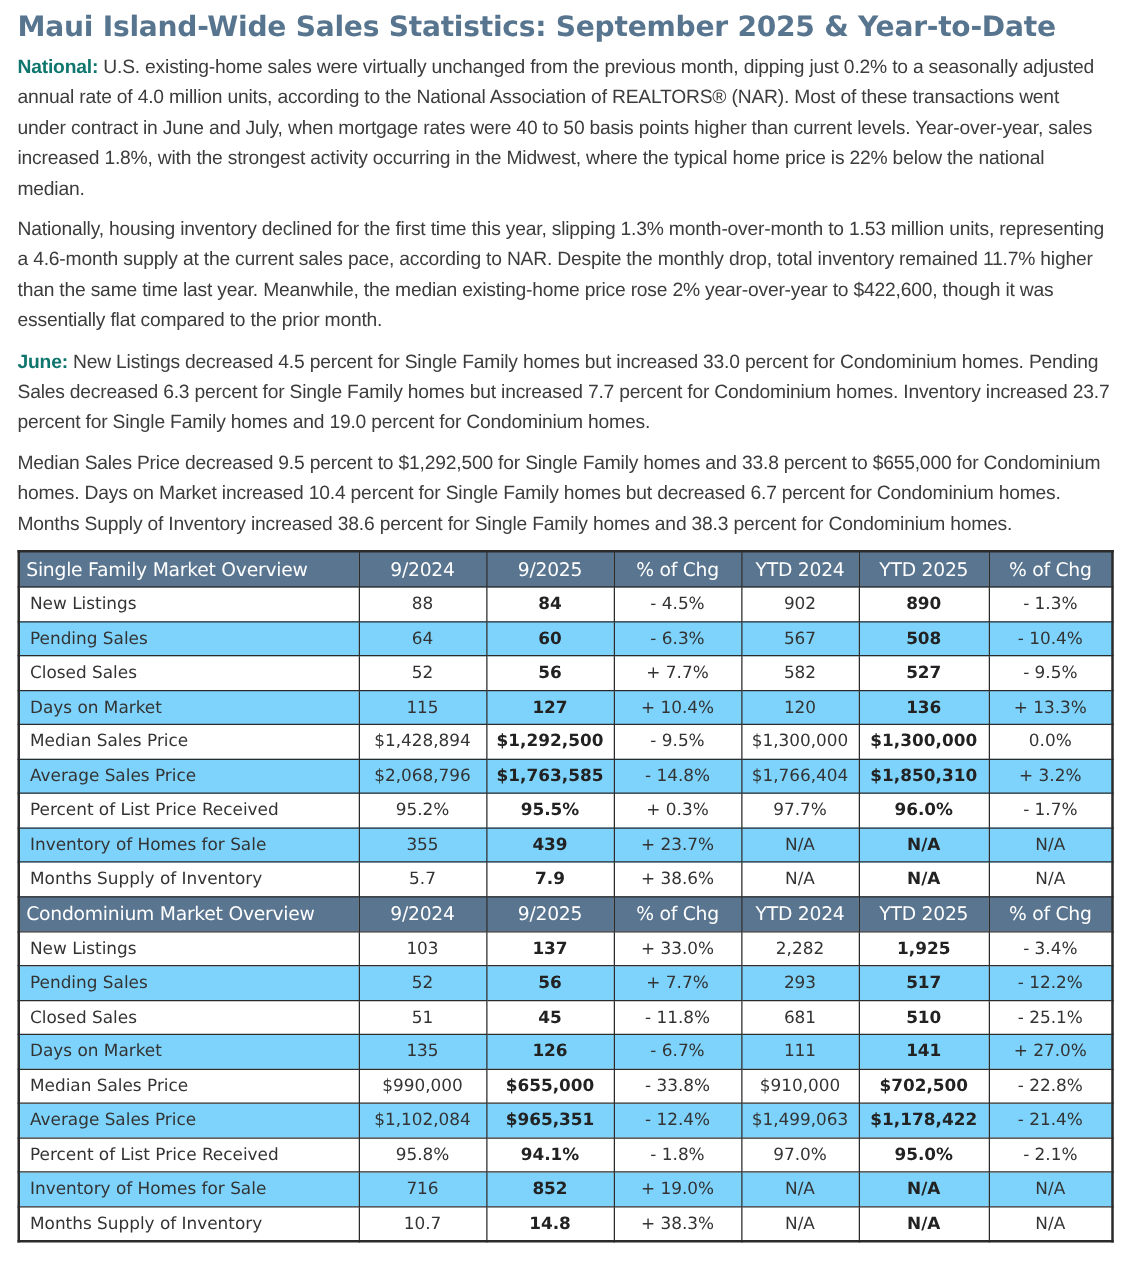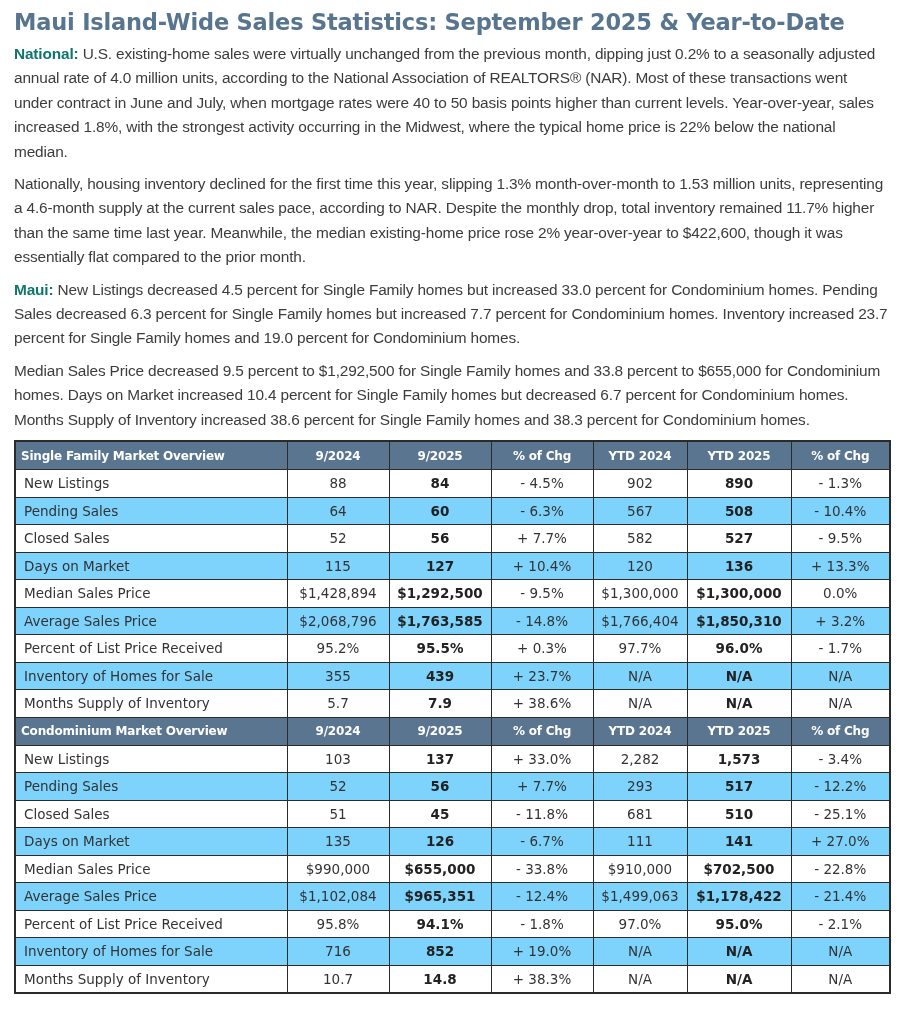--- a/index.html
+++ b/index.html
@@ -14,40 +14,40 @@
     letter-spacing: -0.15px;
   }
   p b { color: #0f766e; }
   table {
     border-collapse: collapse; width: 875px; table-layout: fixed;
     font-family: "DejaVu Sans", sans-serif; font-size: 13.5px; color: #333;
     border: 2px solid #2b2b2b;
   }
   th, td { border: 1.5px solid #2b2b2b; height: 26.5px; padding: 0; }
   th {
-    background: #5a7590; color: #fff; font-weight: bold; font-size: 12px; text-align: center;
+    background: #5a7590; color: #fff; font-weight: normal; font-size: 15px; text-align: center;
     letter-spacing: -0.2px; height: 27px;
   }
   th.label-col { text-align: left; padding-left: 5px; }
   td { text-align: center; font-weight: normal; }
   td.label { text-align: left; padding-left: 8px; }
   td.bold { font-weight: bold; color: #222; }
   tr.stripe td { background: #7dd3fc; }
   col.c0 { width: 272px; } col.c1 { width: 102px; } col.c2 { width: 102px; }
   col.c3 { width: 102px; } col.c4 { width: 94px; } col.c5 { width: 104px; } col.c6 { width: 99px; }
 </style>
 </head>
 <body>
 
 <div class="page">
   <h1>Maui Island-Wide Sales Statistics: September 2025 &amp; Year-to-Date</h1>
 
   <p><b>National:</b><span> U.S. existing-home sales were virtually unchanged from the previous month, dipping just 0.2% to a seasonally adjusted annual rate of 4.0 million units, according to the National Association of REALTORS® (NAR). Most of these transactions went under contract in June and July, when mortgage rates were 40 to 50 basis points higher than current levels. Year-over-year, sales increased 1.8%, with the strongest activity occurring in the Midwest, where the typical home price is 22% below the national median.</span></p>
   <p>Nationally, housing inventory declined for the first time this year, slipping 1.3% month-over-month to 1.53 million units, representing a 4.6-month supply at the current sales pace, according to NAR. Despite the monthly drop, total inventory remained 11.7% higher than the same time last year. Meanwhile, the median existing-home price rose 2% year-over-year to $422,600, though it was essentially flat compared to the prior month.</p>
-  <p><b>Maui:</b><span> New Listings decreased 4.5 percent for Single Family homes but increased 33.0 percent for Condominium homes. Pending Sales decreased 6.3 percent for Single Family homes but increased 7.7 percent for Condominium homes. Inventory increased 23.7 percent for Single Family homes and 19.0 percent for Condominium homes.</span></p>
+  <p><b>June:</b><span> New Listings decreased 4.5 percent for Single Family homes but increased 33.0 percent for Condominium homes. Pending Sales decreased 6.3 percent for Single Family homes but increased 7.7 percent for Condominium homes. Inventory increased 23.7 percent for Single Family homes and 19.0 percent for Condominium homes.</span></p>
   <p>Median Sales Price decreased 9.5 percent to $1,292,500 for Single Family homes and 33.8 percent to $655,000 for Condominium homes. Days on Market increased 10.4 percent for Single Family homes but decreased 6.7 percent for Condominium homes. Months Supply of Inventory increased 38.6 percent for Single Family homes and 38.3 percent for Condominium homes.</p>
 
   <table>
     <colgroup>
       <col class="c0">
         <col class="c1">
         <col class="c2">
         <col class="c3">
         <col class="c4">
         <col class="c5">
@@ -154,21 +154,21 @@
           <th>YTD 2024</th>
           <th>YTD 2025</th>
           <th>% of Chg</th>
         </tr>
         <tr>
           <td class="label">New Listings</td>
           <td>103</td>
           <td class="bold">137</td>
           <td>+ 33.0%</td>
           <td>2,282</td>
-          <td class="bold">1,573</td>
+          <td class="bold">1,925</td>
           <td>-  3.4%</td>
         </tr>
         <tr class="stripe">
           <td class="label">Pending Sales</td>
           <td>52</td>
           <td class="bold">56</td>
           <td>+ 7.7%</td>
           <td>293</td>
           <td class="bold">517</td>
           <td>- 12.2%</td>

